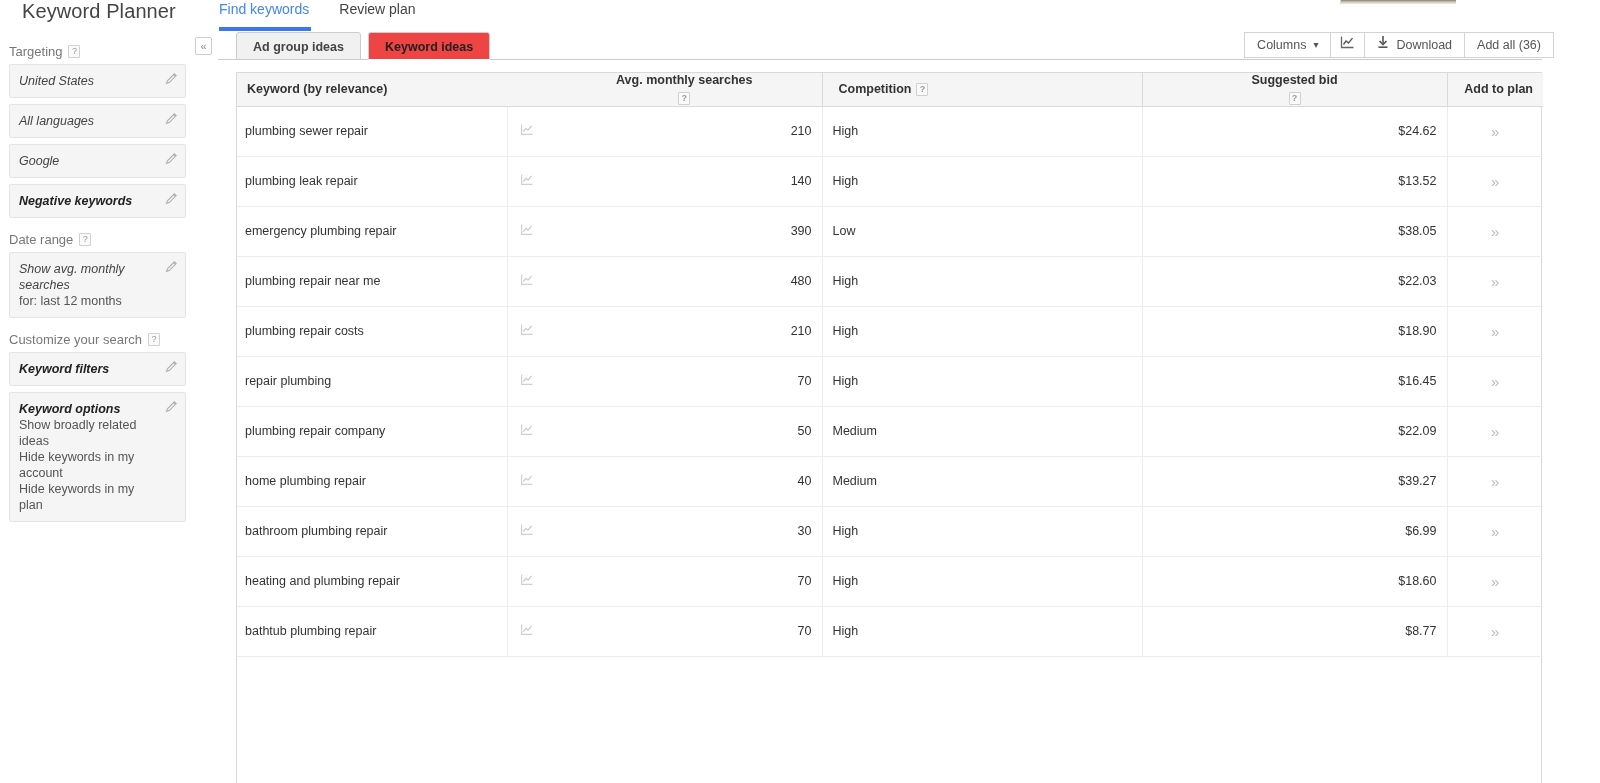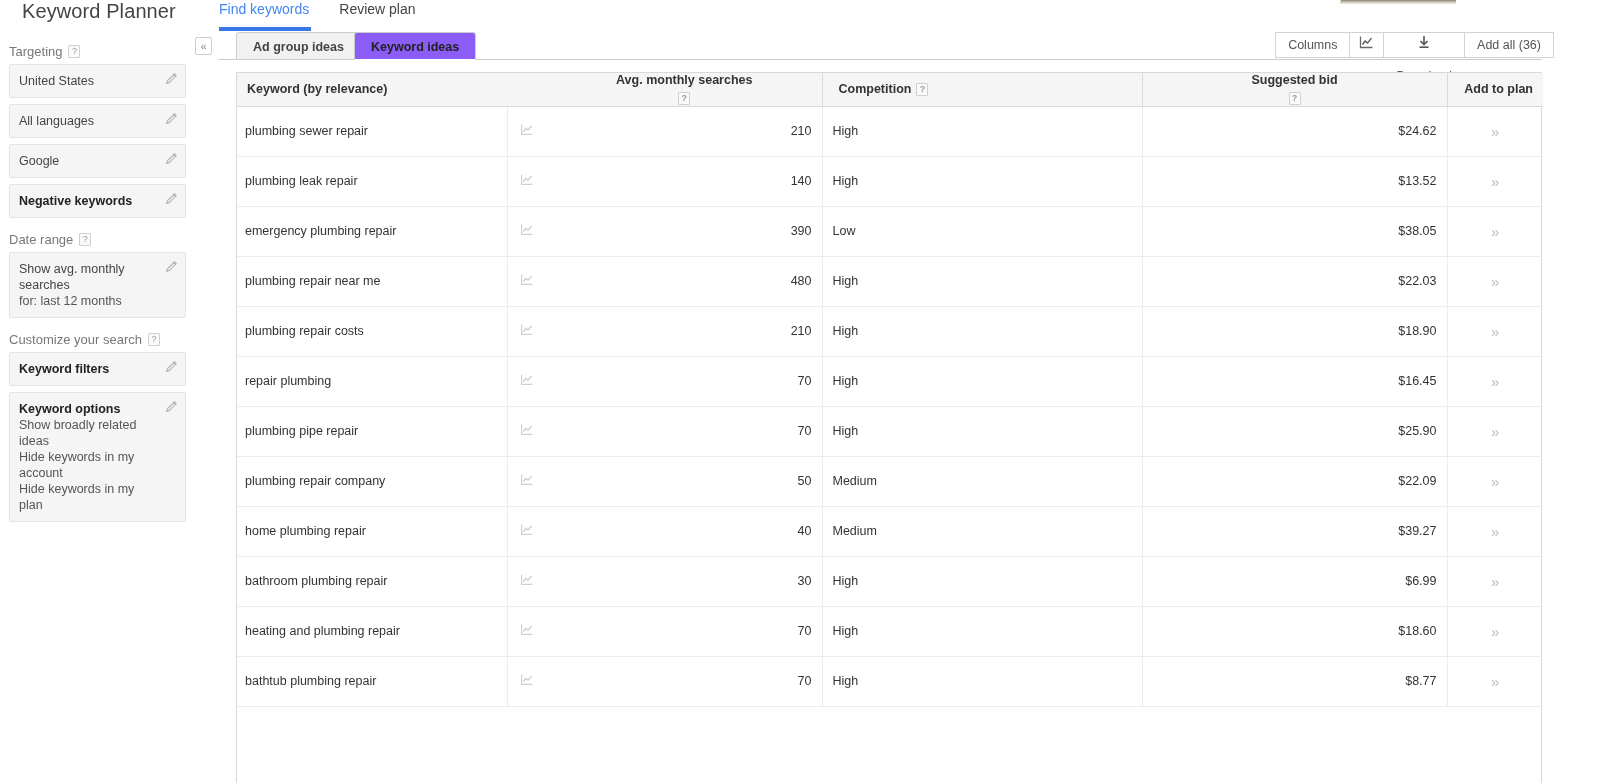--- a/index.html
+++ b/index.html
@@ -57,52 +57,52 @@
     border: 1px solid #d0d0d0; background: #fafafa; color: #999;
     font-size: 9px; line-height: 11px; text-align: center; border-radius: 1px;
   }
   .side-card {
     position: relative; margin: 0 9px 6px 9px; background: #f5f5f5;
     border: 1px solid #e4e4e4; border-radius: 2px;
     padding: 8px 30px 8px 9px; font-size: 12.5px; color: #444;
     cursor: pointer; line-height: 16px;
   }
   .side-card.bold > .card-title { font-weight: bold; color: #222; }
-  .card-title { display: block; }
+  .card-title { display: block; font-style: italic; }
   .card-sub { display: block; color: #555; }
   .pencil {
     position: absolute; right: 7px; top: 7px; width: 13px; height: 13px;
     opacity: .55;
   }
 
   
   .content { position: absolute; left: 218px; top: 30px; right: 0px; bottom: 0; }
 
   .tabstrip {
     position: absolute; left: 0; top: 0; width: 1324px; height: 30px;
     border-bottom: 1px solid #ccc; background: transparent;
   }
   .tab {
     position: absolute; bottom: -1px; height: 28px; padding: 0 16px;
     font-size: 12.5px; font-weight: bold; line-height: 28px;
     border: 1px solid #ccc; border-radius: 3px 3px 0 0; cursor: pointer;
     white-space: nowrap;
   }
   .tab.inactive { background: #f1f1f1; color: #444; left: 18px; }
-  .tab.active { background: #8b5cf6; color: #222; border-bottom-color: #fff; left: 136px; }
+  .tab.active { background: #ef4444; color: #222; border-bottom-color: #fff; left: 150px; }
 
   .toolbar {
     position: absolute; right: 46px; top: 2px; display: flex; align-items: stretch;
     height: 26px;
   }
   .tb-btn {
     border: 1px solid #d3d3d3; background: #fff; height: 26px;
     font-size: 12.5px; color: #555; padding: 0 12px; line-height: 24px;
     display: flex; align-items: center; gap: 7px; cursor: pointer;
-    white-space: nowrap; margin-left: -1px; flex-direction: column;
+    white-space: nowrap; margin-left: -1px;
   }
   .tb-btn.icononly { padding: 0 9px; }
 
   
   .tablewrap {
     position: absolute; left: 18px; top: 42px; width: 1306px; bottom: 0;
     border: 1px solid #d9d9d9; border-bottom: none; background: #fff;
   }
   table { width: 100%; border-collapse: collapse; table-layout: fixed; }
   thead th {
@@ -368,31 +368,20 @@
             <td class="trend"><span class="trendicon"><svg width="14" height="13" viewBox="0 0 14 13" aria-hidden="true">
                   <path d="M1.6 1.4 L1.6 11.4 L12.4 11.4" fill="none" stroke="#999" stroke-width="1.2"></path>
                   <path d="M3.4 8.6 L5.8 5.4 L8 7.1 L11.6 2.8" fill="none" stroke="#888" stroke-width="1.2"></path>
                 </svg></span></td>
             <td class="vol">70</td>
             <td class="comp">High</td>
             <td class="bid">$16.45</td>
             <td class="plan">»</td>
           </tr>
           <tr>
-            <td class="kw">plumbing pipe repair</td>
-            <td class="trend"><span class="trendicon"><svg width="14" height="13" viewBox="0 0 14 13" aria-hidden="true">
-                  <path d="M1.6 1.4 L1.6 11.4 L12.4 11.4" fill="none" stroke="#999" stroke-width="1.2"></path>
-                  <path d="M3.4 8.6 L5.8 5.4 L8 7.1 L11.6 2.8" fill="none" stroke="#888" stroke-width="1.2"></path>
-                </svg></span></td>
-            <td class="vol">70</td>
-            <td class="comp">High</td>
-            <td class="bid">$25.90</td>
-            <td class="plan">»</td>
-          </tr>
-          <tr>
             <td class="kw">plumbing repair company</td>
             <td class="trend"><span class="trendicon"><svg width="14" height="13" viewBox="0 0 14 13" aria-hidden="true">
                   <path d="M1.6 1.4 L1.6 11.4 L12.4 11.4" fill="none" stroke="#999" stroke-width="1.2"></path>
                   <path d="M3.4 8.6 L5.8 5.4 L8 7.1 L11.6 2.8" fill="none" stroke="#888" stroke-width="1.2"></path>
                 </svg></span></td>
             <td class="vol">50</td>
             <td class="comp">Medium</td>
             <td class="bid">$22.09</td>
             <td class="plan">»</td>
           </tr>

